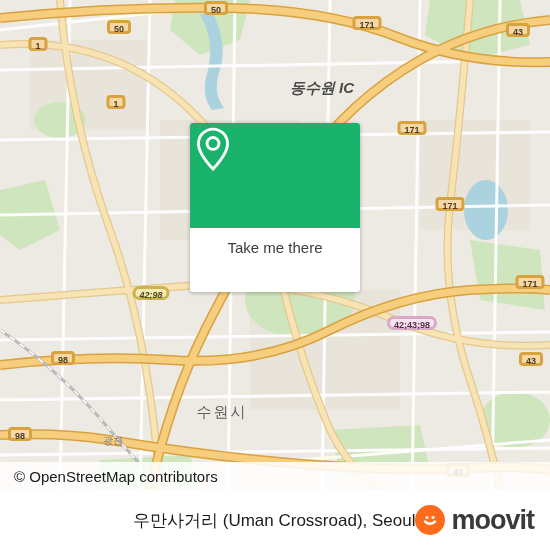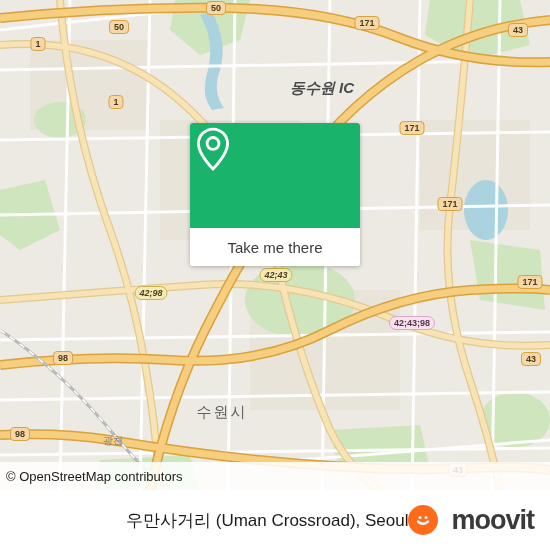--- a/index.html
+++ b/index.html
@@ -18,21 +18,21 @@
     width: 550px; height: 490px;
     background: #f2efe9;
     overflow: hidden;
   }
   .map svg { position: absolute; left: 0; top: 0; }
 
   
   .shield {
     position: absolute;
     background: #ffffff;
-    border: 1px solid #0c4a6e;
+    border: 3px solid #0c4a6e;
     border-radius: 4px;
     color: #3d3a32;
     font-size: 9px;
     font-weight: 700;
     line-height: 12px;
     height: 14px;
     padding: 0 4px;
     text-align: center;
     white-space: nowrap;
     transform: translate(-50%, -50%);
@@ -77,21 +77,21 @@
   }
   .maplabel.sta {
     font-size: 10px;
     color: #7a7a7a;
   }
 
   
   .callout {
     position: absolute;
     left: 190px; top: 123px;
-    width: 170px; height: 143px;
+    width: 170px; height: 169px;
     border-radius: 3px;
     overflow: hidden;
     box-shadow: 0 1px 4px rgba(0,0,0,0.28);
     background: #fff;
   }
   .callout-top {
     height: 105px;
     background: #19b36b;
     display: flex; align-items: center; justify-content: center;
   }
@@ -106,40 +106,40 @@
   .pin { width: 46px; height: 52px; }
 
   
   .attrib {
     position: absolute;
     left: 0; bottom: 0;
     width: 550px;
     height: 28px;
     background: rgba(255,255,255,0.86);
     display: flex; align-items: center;
-    padding-left: 6px;
-    font-size: 13px;
+    padding-left: 14px;
+    font-size: 15px;
     color: #1a1a1a;
   }
 
   
   .bottombar {
     position: absolute;
     left: 0; top: 490px;
     width: 550px; height: 60px;
     background: #ffffff;
     display: flex; align-items: center;
     justify-content: flex-end;
     padding: 0 16px;
   }
   .title {
     font-size: 17px;
     color: #1b1b1b;
   }
-  .brand { display: flex; align-items: center; gap: 13px; }
+  .brand { display: flex; align-items: center; gap: 6px; }
   .brand-mark {
     width: 30px; height: 30px;
     border-radius: 50%;
     background: #ff6b1a;
     display: flex; align-items: center; justify-content: center;
   }
   .brand-text {
     font-size: 27px;
     font-weight: 700;
     color: #3a3a3a;

